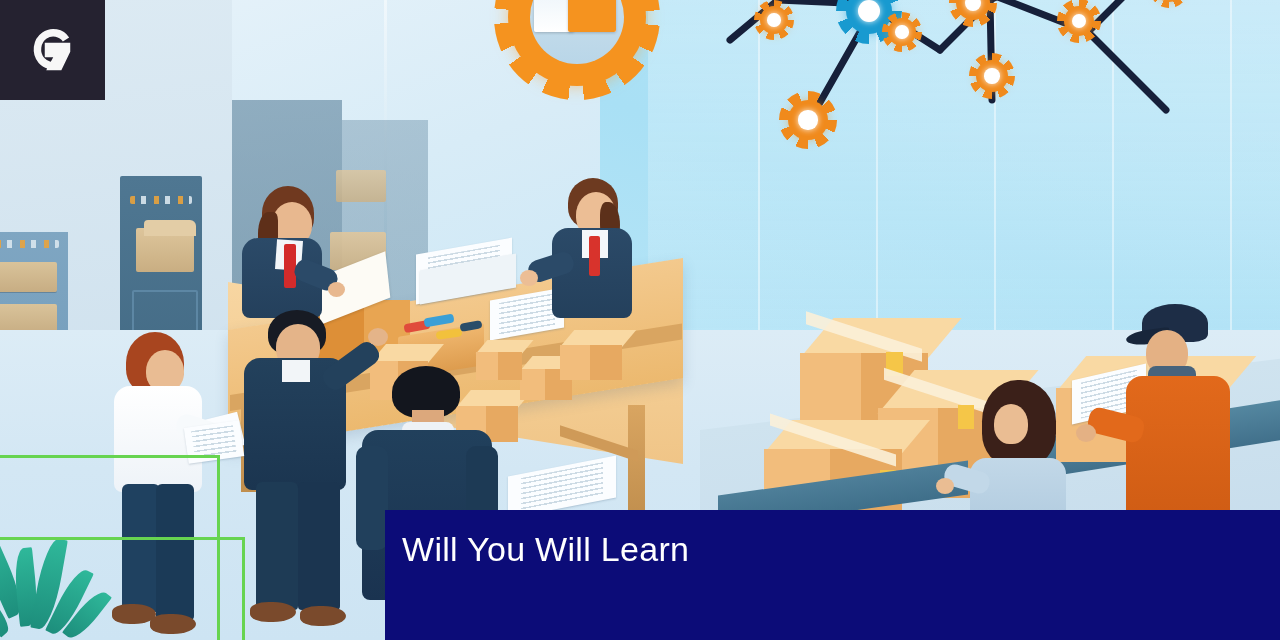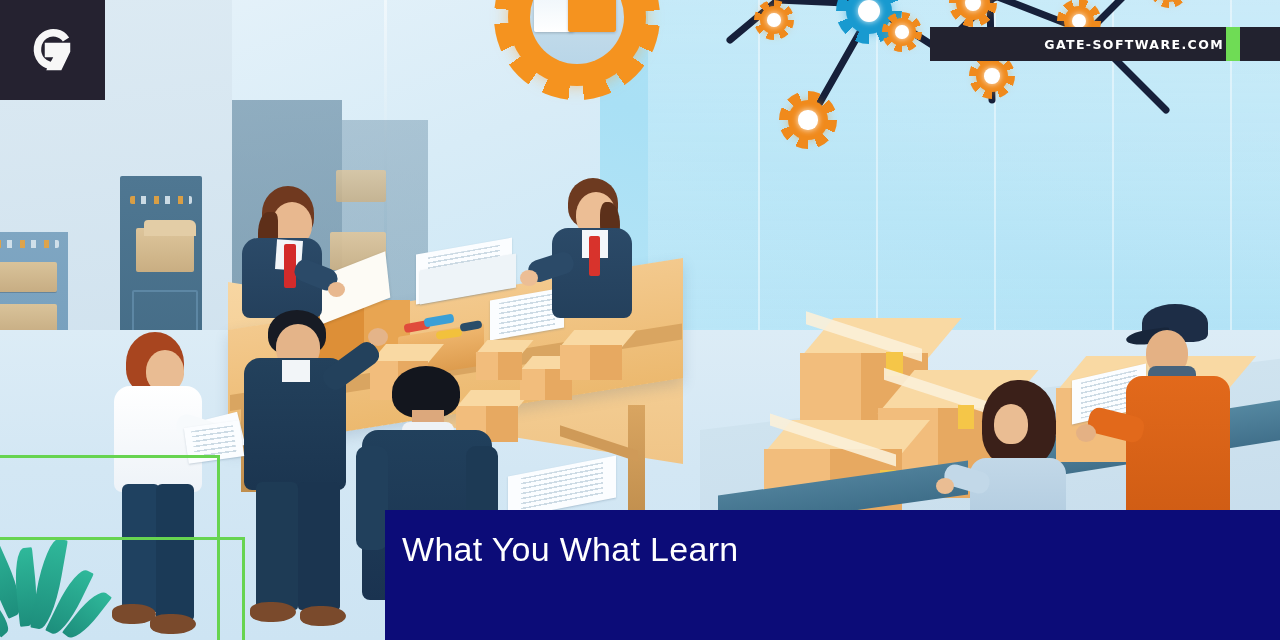--- a/index.html
+++ b/index.html
@@ -529,22 +529,18 @@
   <div class="frame-line" style="left:0; top:537px; width:245px; height:3px;"></div>
   <div class="frame-line" style="left:242px; top:537px; width:3px; height:103px;"></div>
 
   <div id="logo-badge">
     <svg width="56" height="56" viewBox="0 0 56 56">
       <path d="M41 17.5 C36.5 10.5 26.5 8.5 19.5 13.5 C11.5 19 10 31 16.5 38.5 C21 43.5 28 45 33 43 L33 31.5 L23.5 31.5 L23.5 24.5 L41.5 24.5 L41.5 29 L34 44.5 L27.5 44.5 L34.5 31.5" fill="none" stroke="#f7f7f7" stroke-width="7.5" stroke-linecap="butt"></path>
       <path d="M24 24.5 L42 24.5 L32.5 45 L25.5 45 L34 28 L24 28 Z" fill="#f7f7f7"></path>
     </svg>
   </div>
 
-  <div id="url-bar">
-    <span class="url-text">GATE-SOFTWARE.COM</span>
-    <div id="url-accent"></div>
+
+  <div id="title-banner">
+    <div class="title-text">Will You Will Learn</div>
   </div>
 
-  <div id="title-banner">
-    <div class="title-text">What You What Learn</div>
-  </div>
-
 </div>
 
 </body></html>

